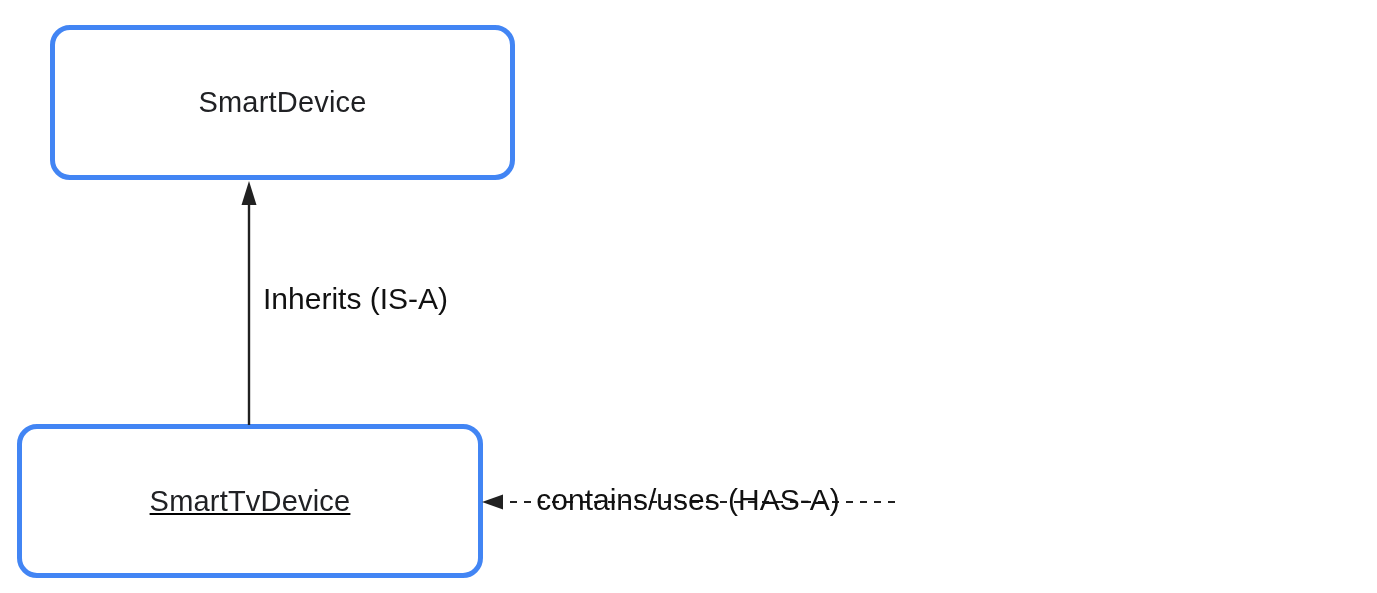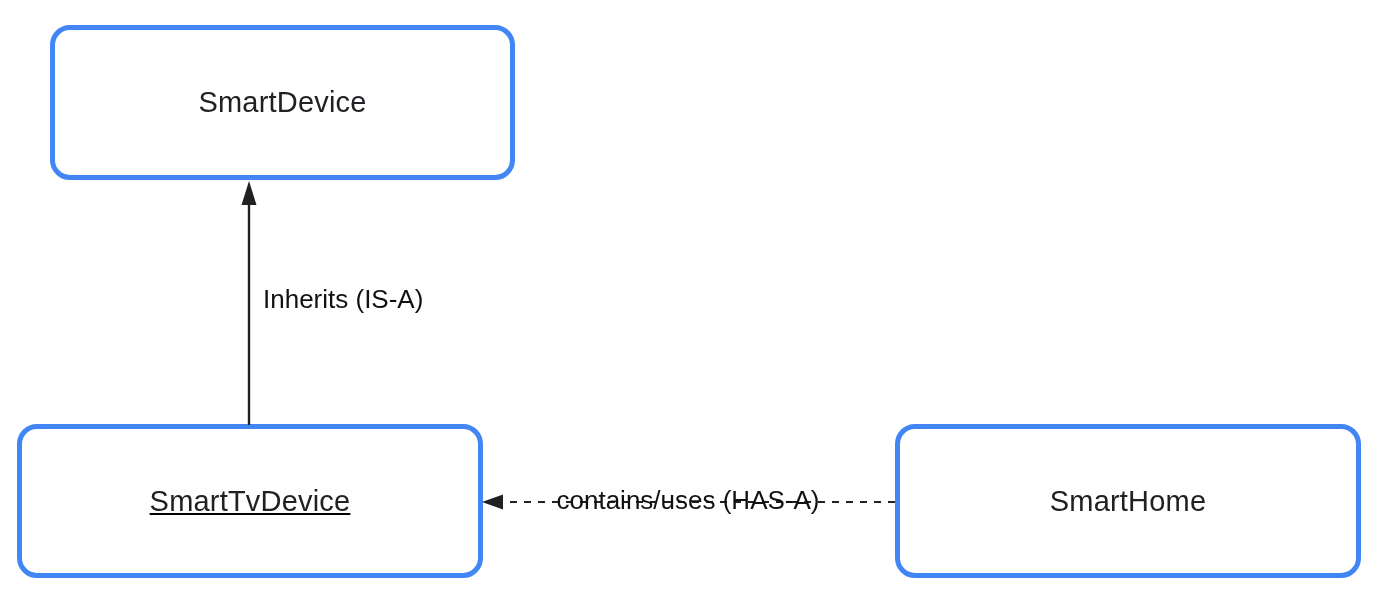--- a/index.html
+++ b/index.html
@@ -53,43 +53,40 @@
     stroke: var(--edge-color);
     stroke-width: 2.4;
     fill: none;
   }
   .edge-line.dashed { stroke-dasharray: 7 7; stroke-width: 2.2; }
   .arrow-head { fill: var(--edge-color); stroke: none; }
 
   .edge-label {
     position: absolute;
     color: var(--edge-label-color);
-    font-size: 26px;
+    font-size: 30px;
     line-height: 30px;
     white-space: nowrap;
   }
   #label-inherits { left: 263px; top: 284px; }
   #label-hasa     { left: 688px; top: 453px; transform: translateX(-50%); margin-top: 32px; }
 </style>
 </head>
 <body>
 
 <div class="canvas">
 
   <div class="node" id="node-smart-device">
     <span class="node-label">SmartDevice</span>
   </div>
 
   <div class="node" id="node-smart-tv-device">
     <span class="node-label">SmartTvDevice</span>
   </div>
 
-  <div class="node" id="node-smart-home">
-    <span class="node-label">SmartHome</span>
-  </div>
 
   <svg class="edges-svg" viewBox="0 0 1377 593" aria-hidden="true">
 
     <g>
       <line class="edge-line" x1="249" y1="425" x2="249" y2="203"></line>
       <polygon class="arrow-head" points="249,181 241.5,205 256.5,205"></polygon>
     </g>
 
     <g>
       <line class="edge-line dashed" x1="895" y1="502" x2="501" y2="502"></line>

